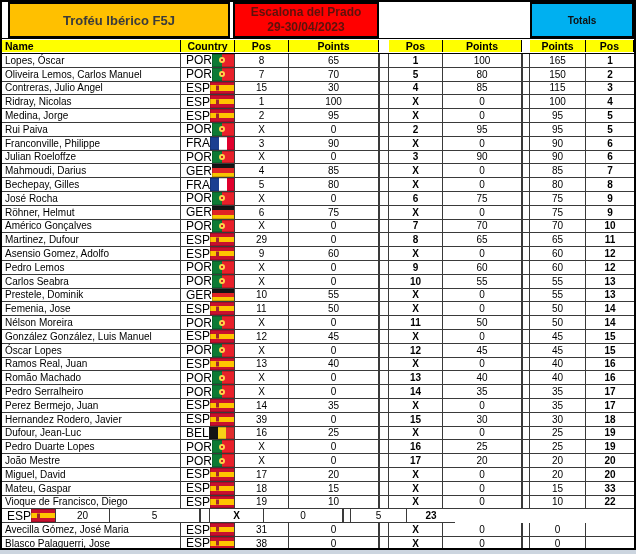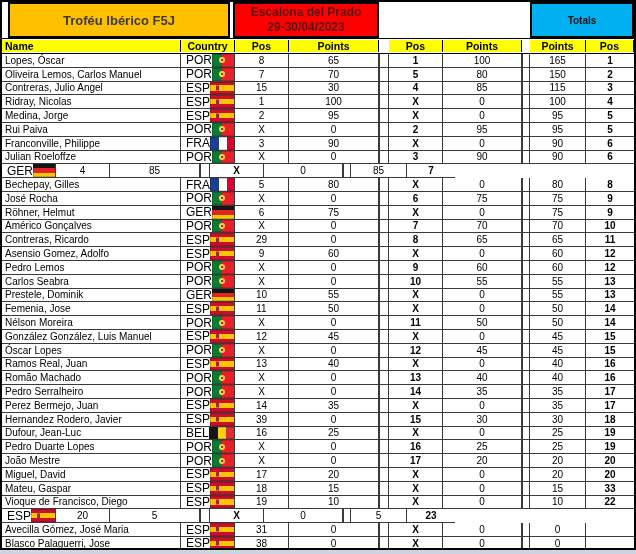--- a/index.html
+++ b/index.html
@@ -214,20 +214,21 @@
           <div class="cell c-pos1">X</div>
           <div class="cell c-pts1">0</div>
           <div class="cell c-gap1 gapc"></div>
           <div class="cell c-pos2 bold">3</div>
           <div class="cell c-pts2">90</div>
           <div class="cell c-gap2 gapc"></div>
           <div class="cell c-pts3">90</div>
           <div class="cell c-pos3 bold lastc">6</div>
         </div>
         <div class="drow">
+          <div class="cell c-name left">Mahmoudi, Darius</div>
           <div class="cell c-country country-wrap">
             <span class="ccode">GER</span>
             <span class="flag flag-ger"></span>
           </div>
           <div class="cell c-pos1">4</div>
           <div class="cell c-pts1">85</div>
           <div class="cell c-gap1 gapc"></div>
           <div class="cell c-pos2 bold">X</div>
           <div class="cell c-pts2">0</div>
           <div class="cell c-gap2 gapc"></div>
@@ -288,21 +289,21 @@
           <div class="cell c-pos1">X</div>
           <div class="cell c-pts1">0</div>
           <div class="cell c-gap1 gapc"></div>
           <div class="cell c-pos2 bold">7</div>
           <div class="cell c-pts2">70</div>
           <div class="cell c-gap2 gapc"></div>
           <div class="cell c-pts3">70</div>
           <div class="cell c-pos3 bold lastc">10</div>
         </div>
         <div class="drow">
-          <div class="cell c-name left">Contreras, Ricardo</div>
+          <div class="cell c-name left">Martinez, Dufour</div>
           <div class="cell c-country country-wrap">
             <span class="ccode">ESP</span>
             <span class="flag flag-esp"></span>
           </div>
           <div class="cell c-pos1">29</div>
           <div class="cell c-pts1">0</div>
           <div class="cell c-gap1 gapc"></div>
           <div class="cell c-pos2 bold">8</div>
           <div class="cell c-pts2">65</div>
           <div class="cell c-gap2 gapc"></div>

